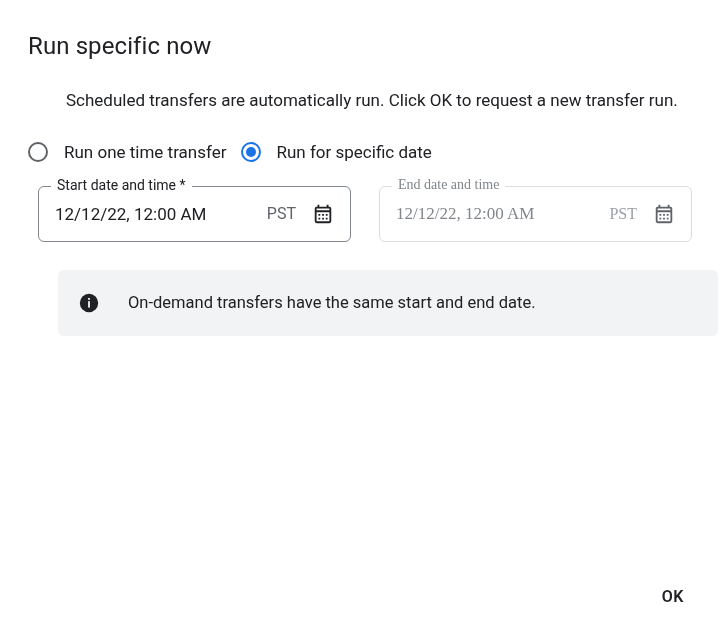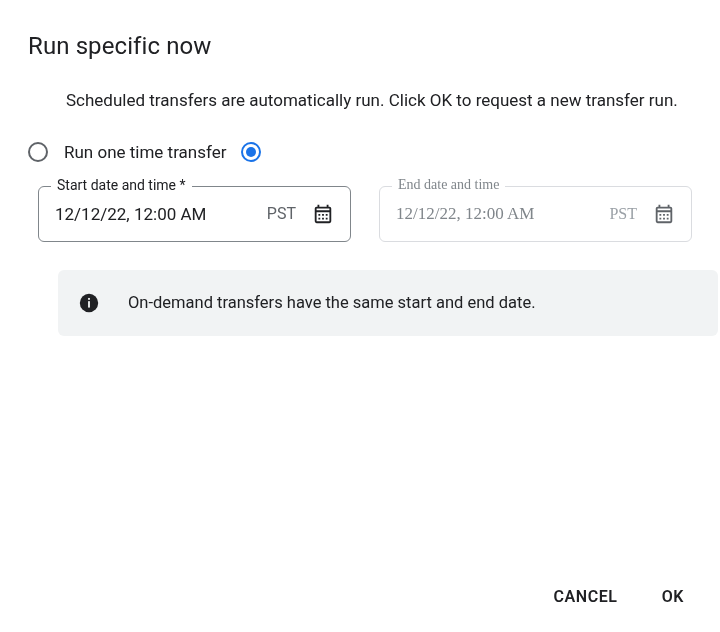--- a/index.html
+++ b/index.html
@@ -167,20 +167,21 @@
 
 <p class="subtitle">Scheduled transfers are automatically run. Click OK to request a new transfer run.</p>
 
 <div class="radio-group">
   <div class="radio-item">
     <span class="radio-circle"></span>
     <span class="radio-label">Run one time transfer</span>
   </div>
   <div class="radio-item">
     <span class="radio-circle selected"></span>
+    <span class="radio-label">Run for specific date</span>
   </div>
 </div>
 
 <div class="date-fields">
 
   <div class="date-field">
     <span class="floating-label">Start date and time *</span>
     <span class="date-value">12/12/22, 12:00 AM</span>
     <span class="tz">PST</span>
     <span class="cal-icon">
@@ -208,15 +209,14 @@
     <svg viewBox="0 0 24 24" width="22" height="22" fill="#202124">
         <circle cx="12" cy="12" r="10"></circle>
         <rect x="11" y="10" width="2" height="7" fill="#f1f3f4"></rect>
         <rect x="11" y="6.5" width="2" height="2" fill="#f1f3f4"></rect>
       </svg>
   </span>
   <span class="info-text">On-demand transfers have the same start and end date.</span>
 </div>
 
 <div class="actions">
-  <button class="action-btn">CANCEL</button>
   <button class="action-btn">OK</button>
 </div>
 
 </body></html>

